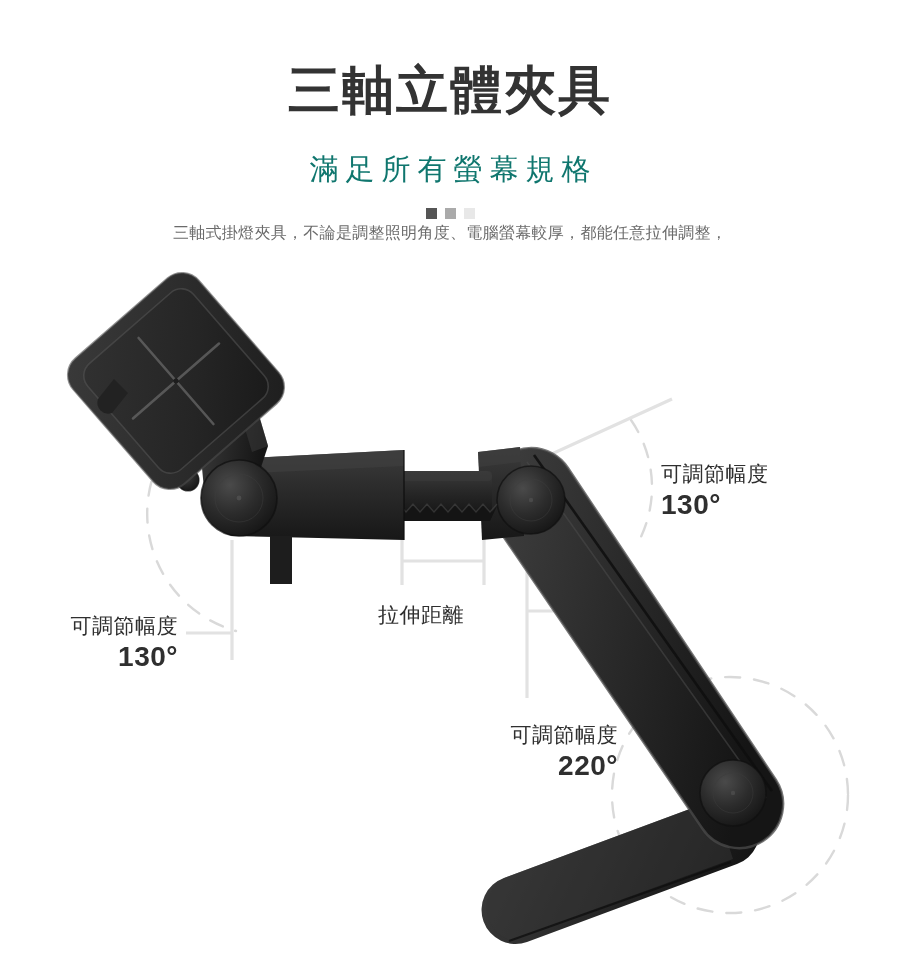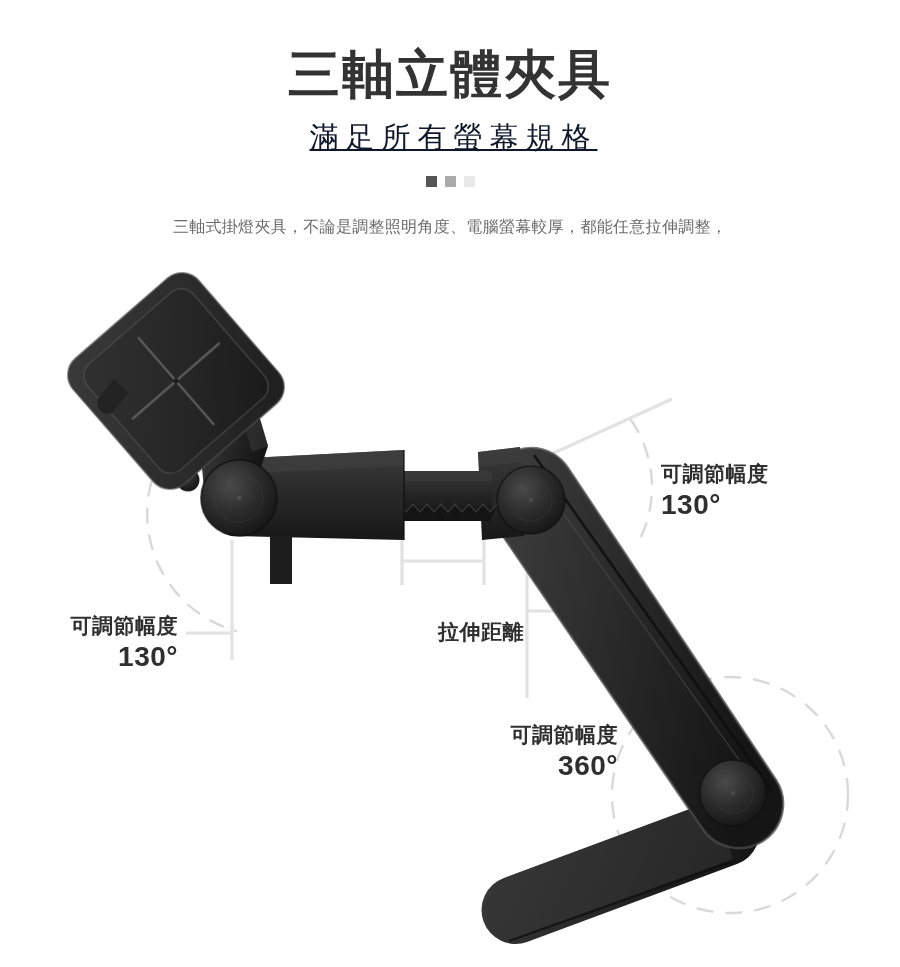--- a/index.html
+++ b/index.html
@@ -27,58 +27,57 @@
   
   .header {
     position: absolute;
     left: 0;
     top: 0;
     width: 900px;
     text-align: center;
   }
 
   .main-title {
-    margin: 0;
+    margin: 16px;
     padding-top: 44px;
     font-size: 52px;
     line-height: 1.16;
     font-weight: bold;
     letter-spacing: 2px;
     color: #333333;
   }
 
   .sub-title {
     margin: 0;
     padding-top: 16px;
     font-size: 29px;
     line-height: 1.2;
     font-weight: normal;
     letter-spacing: 7px;
-    color: #0f172a;
+    color: #0f766e;
     text-indent: 7px;
-    text-decoration: underline;
   }
 
   .dots {
     margin: 0;
     padding-top: 21px;
     display: flex;
     justify-content: center;
     gap: 8px;
   }
   .dot {
     width: 11px;
     height: 11px;
     display: block;
   }
 
   .desc {
     position: absolute;
     left: 0;
-    top: 212px;
+    top: 218px;
     width: 900px;
     text-align: center;
     font-size: 16px;
     line-height: 29px;
     color: #6b6b6b;
     letter-spacing: 0.3px;
   }
   .desc-line { display: block; }
 
   
@@ -92,37 +91,37 @@
   .illustration svg { display: block; }
 
   
   .callout {
     position: absolute;
     color: #2f2f2f;
   }
   .callout .cl-title {
     display: block;
     font-size: 21px;
-    font-weight: bold;
+    font-weight: normal;
     line-height: 1.28;
     letter-spacing: 0.5px;
     white-space: nowrap;
   }
   .callout .cl-value {
     display: block;
     font-size: 28px;
     font-weight: bold;
     line-height: 1.22;
     letter-spacing: 0.5px;
     white-space: nowrap;
   }
 
   .callout-right-130 { left: 661px; top: 461px; text-align: left; }
   .callout-left-130  { left: 18px;  top: 613px; text-align: right; width: 160px; }
-  .callout-stretch   { left: 378px; top: 619px; text-align: right; width: 146px; }
+  .callout-stretch   { left: 378px; top: 602px; text-align: left; width: 146px; }
   .callout-360       { left: 468px; top: 722px; text-align: right; width: 150px; }
 </style>
 </head>
 <body>
 
 <div id="page">
 
   <div class="header">
     <h1 class="main-title">三軸立體夾具</h1>
     <h2 class="sub-title">滿足所有螢幕規格</h2>
@@ -332,16 +331,16 @@
     <span class="cl-title">可調節幅度</span>
     <span class="cl-value">130°</span>
   </div>
 
   <div class="callout callout-stretch">
     <span class="cl-title">拉伸距離</span>
   </div>
 
   <div class="callout callout-360">
     <span class="cl-title">可調節幅度</span>
-    <span class="cl-value">360°</span>
+    <span class="cl-value">220°</span>
   </div>
 
 </div>
 
 </body></html>

